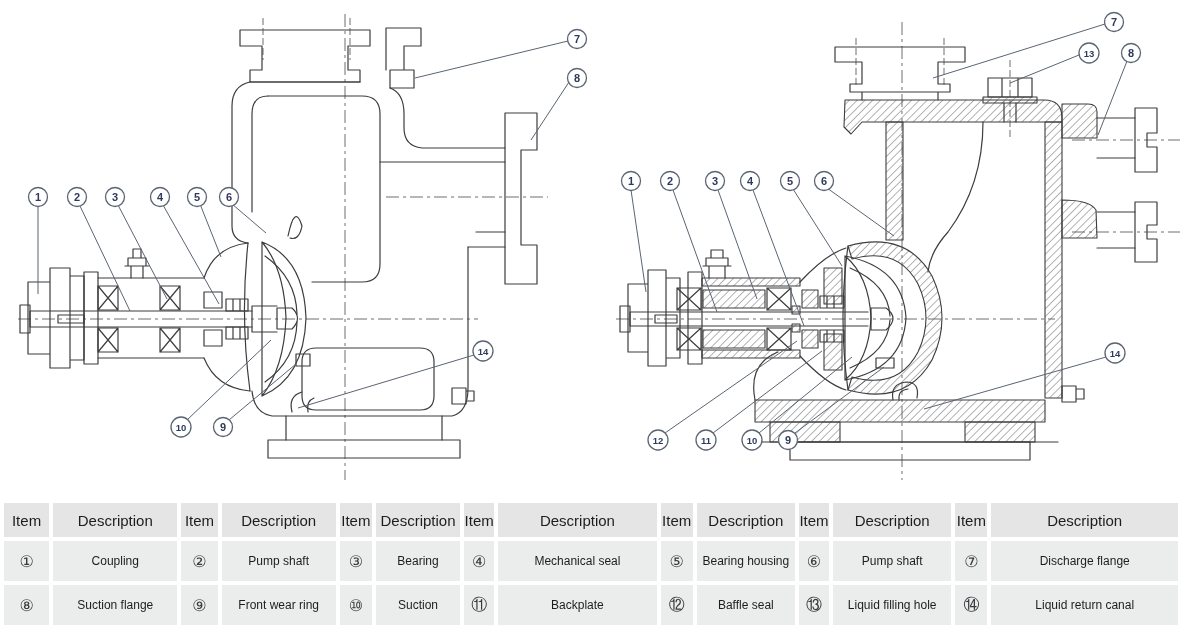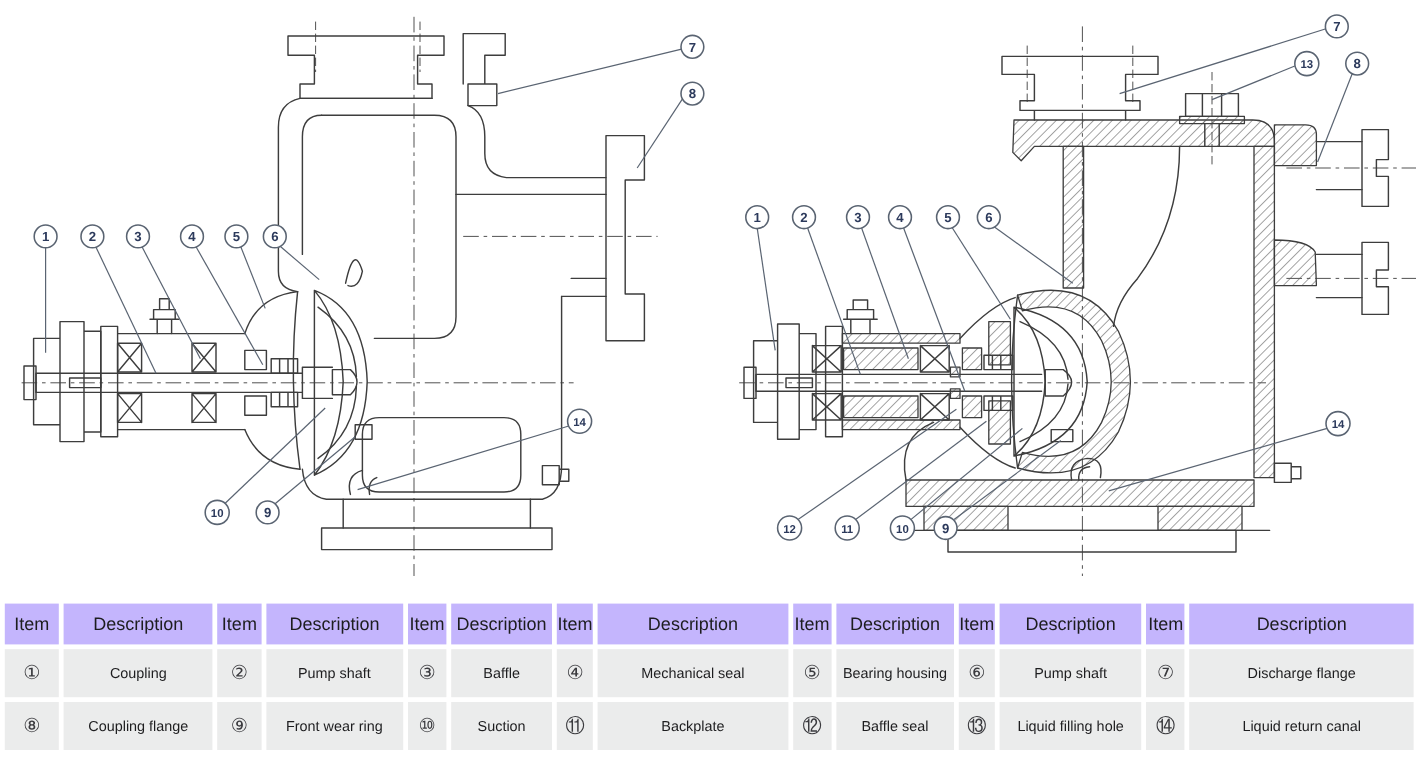--- a/index.html
+++ b/index.html
@@ -14,21 +14,21 @@
   .leader{stroke:#5a6472;stroke-width:1;fill:none;}
   .co{fill:#ffffff;stroke:#5a6472;stroke-width:1.3;}
   .cn{fill:#2c3a5c;font-weight:bold;font-size:11px;text-anchor:middle;
       font-family:"Liberation Sans",sans-serif;}
   .cn2{font-size:9.5px;}
   
   #parts{position:absolute;left:0;top:499px;width:1182px;border-collapse:separate;
          border-spacing:4px;table-layout:fixed;}
   #parts th,#parts td{text-align:center;vertical-align:middle;padding:0;
          font-weight:normal;color:#1d1d1f;overflow:hidden;white-space:nowrap;}
-  #parts .hrow th{background:#c4b5fd;height:34px;font-size:15px;}
+  #parts .hrow th{background:#e5e5e5;height:34px;font-size:15px;}
   #parts .drow td{background:#ebecec;height:40px;font-size:12px;}
   #parts .drow td.num{font-size:16px;color:#3a3a3e;}
 </style>
 </head>
 <body>
 
 <div id="stage">
 
 <svg id="drawing" width="1182" height="500" viewBox="0 0 1182 500">
   <defs>
@@ -320,33 +320,33 @@
     <th>Description</th>
     <th>Item</th>
     <th>Description</th>
   </tr>
   <tr class="drow">
     <td class="num">①</td>
     <td>Coupling</td>
     <td class="num">②</td>
     <td>Pump shaft</td>
     <td class="num">③</td>
-    <td>Baffle</td>
+    <td>Bearing</td>
     <td class="num">④</td>
     <td>Mechanical seal</td>
     <td class="num">⑤</td>
     <td>Bearing housing</td>
     <td class="num">⑥</td>
     <td>Pump shaft</td>
     <td class="num">⑦</td>
     <td>Discharge flange</td>
   </tr>
   <tr class="drow">
     <td class="num">⑧</td>
-    <td>Coupling flange</td>
+    <td>Suction flange</td>
     <td class="num">⑨</td>
     <td>Front wear ring</td>
     <td class="num">⑩</td>
     <td>Suction</td>
     <td class="num">⑪</td>
     <td>Backplate</td>
     <td class="num">⑫</td>
     <td>Baffle seal</td>
     <td class="num">⑬</td>
     <td>Liquid filling hole</td>

